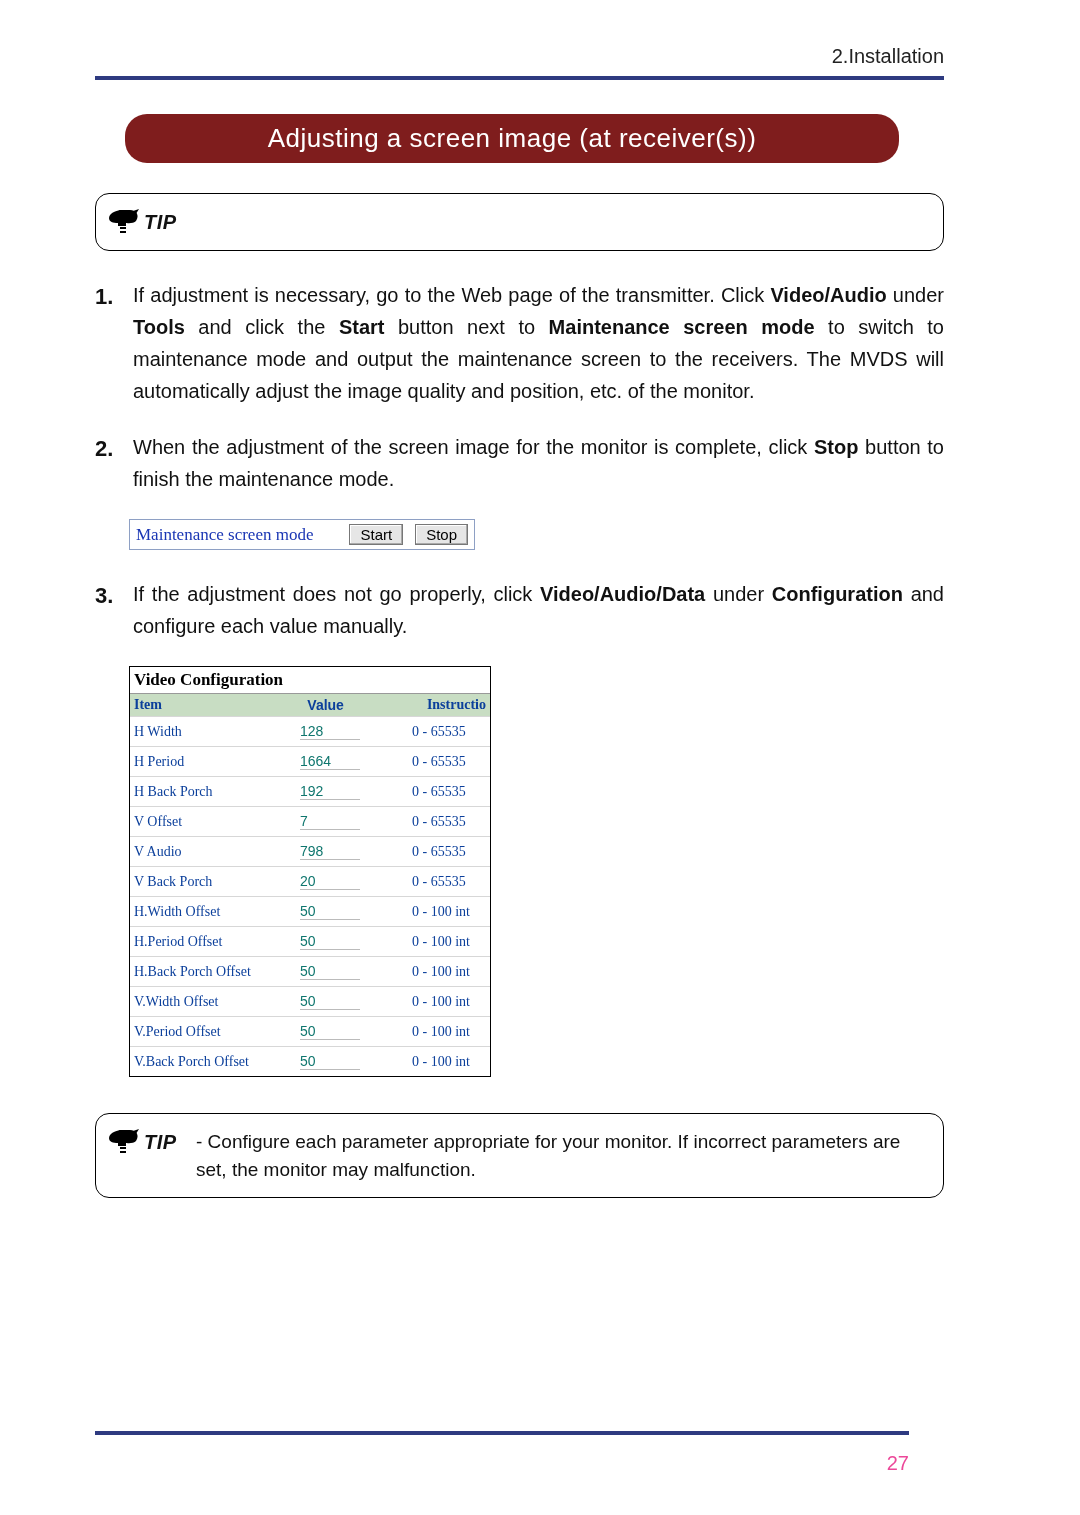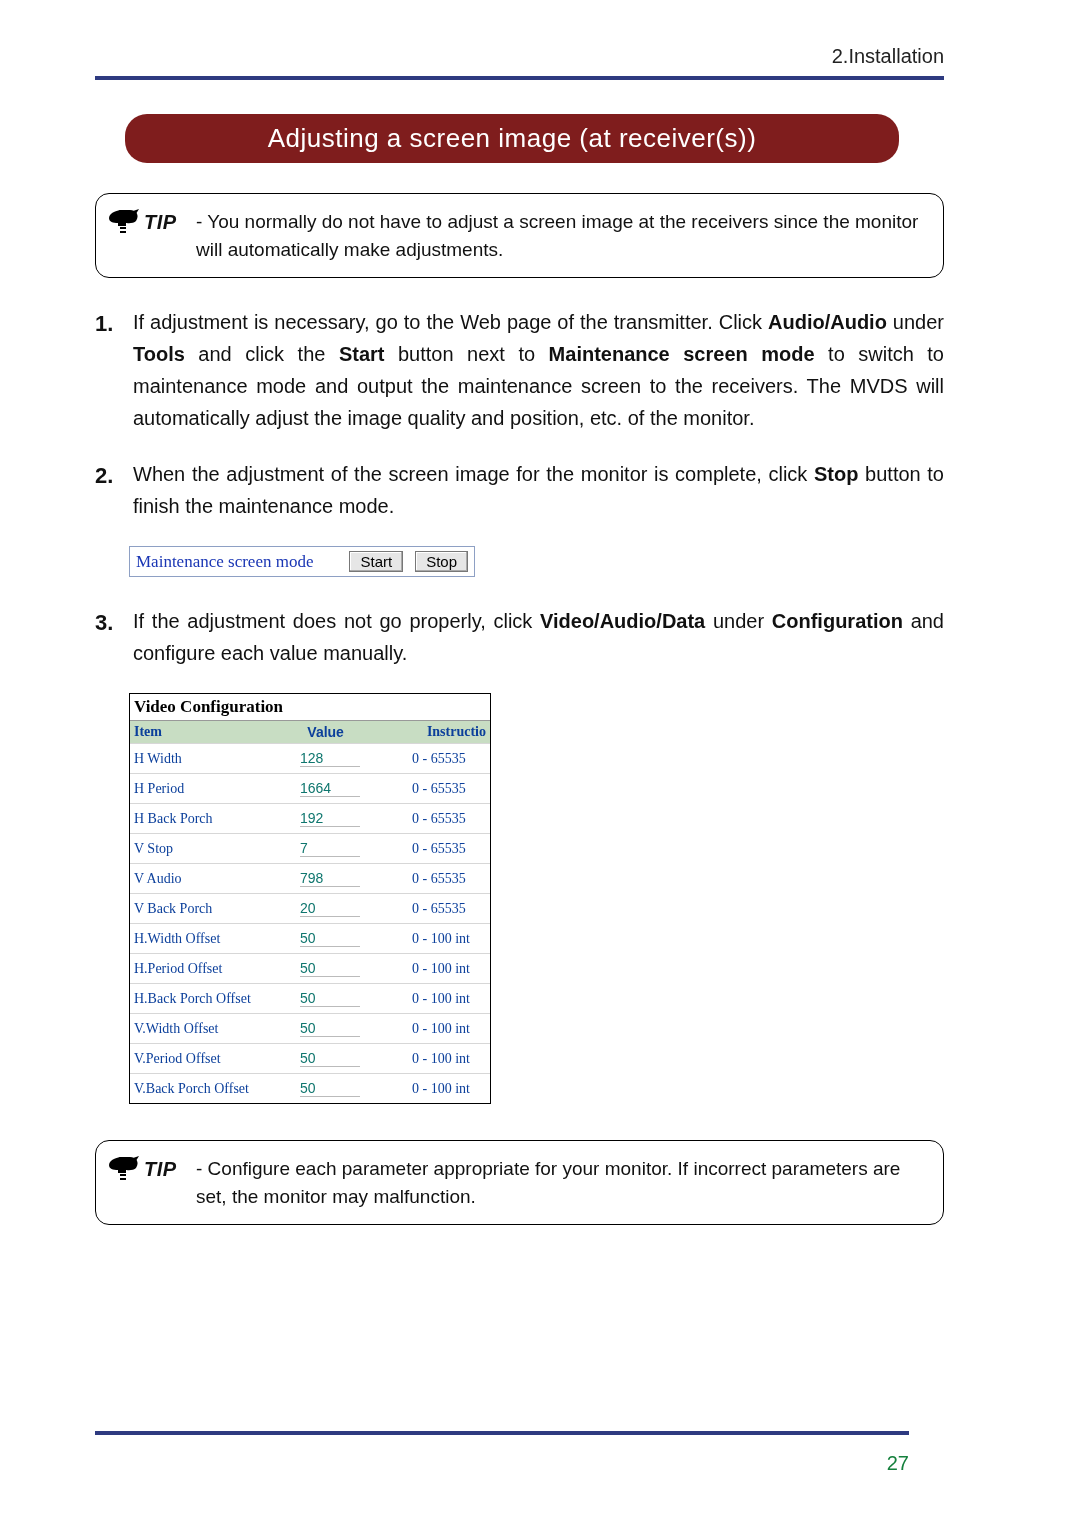--- a/index.html
+++ b/index.html
@@ -177,21 +177,21 @@
     right: 95px;
     bottom: 72px;
     border: none;
     border-top: 4px solid #2e3a80;
   }
   .page-num {
     position: absolute;
     right: 95px;
     bottom: 40px;
     font-size: 20px;
-    color: #15803d;
+    color: #ec4899;
   }
 </style>
 </head>
 <body>
 
 <div class="page">
 
   <div class="breadcrumb">2.Installation</div>
   <hr class="hr-under-bc">
 
@@ -202,28 +202,27 @@
       <span class="tip-icon">
         <svg viewBox="0 0 36 28" width="36" height="28">
           <path d="M3 10 C3 4 14 2 14 2 L24 2 C30 2 34 7 30 13 C28 16 20 15 20 15 L20 18 L12 18 L12 15 C7 15 3 14 3 10 Z" fill="#000"></path>
           <rect x="14" y="19" width="6" height="2" fill="#000"></rect>
           <rect x="14" y="23" width="6" height="2" fill="#000"></rect>
           <path d="M24 4 L33 1 L28 9 Z" fill="#000"></path>
         </svg>
       </span>
       <span class="tip-label">TIP</span>
     </div>
-    <div class="tip-body tip-dash">You normally do not have to adjust a screen image at the receivers since the monitor will automatically make adjustments.</div>
   </div>
 
   <div class="steps">
 
     <div class="step">
       <div class="step-num">1.</div>
-      <div class="step-body">If adjustment is necessary, go to the Web page of the transmitter. Click <b>Audio/Audio</b> under <b>Tools</b> and click the <b>Start</b> button next to <b>Maintenance screen mode</b> to switch to maintenance mode and output the maintenance screen to the receivers. The MVDS will automatically adjust the image quality and position, etc. of the monitor.</div>
+      <div class="step-body">If adjustment is necessary, go to the Web page of the transmitter. Click <b>Video/Audio</b> under <b>Tools</b> and click the <b>Start</b> button next to <b>Maintenance screen mode</b> to switch to maintenance mode and output the maintenance screen to the receivers. The MVDS will automatically adjust the image quality and position, etc. of the monitor.</div>
     </div>
 
     <div class="step">
       <div class="step-num">2.</div>
       <div class="step-body">When the adjustment of the screen image for the monitor is complete, click <b>Stop</b> button to finish the maintenance mode.</div>
     </div>
 
     <div class="maint-snippet">
       <span class="maint-label">Maintenance screen mode</span>
       <button class="maint-btn">Start</button>
@@ -252,21 +251,21 @@
             <div class="vc-item">H Period</div>
             <div class="vc-value"><span class="vc-value-input">1664</span></div>
             <div class="vc-instr">0 - 65535</div>
           </div>
           <div class="vc-row">
             <div class="vc-item">H Back Porch</div>
             <div class="vc-value"><span class="vc-value-input">192</span></div>
             <div class="vc-instr">0 - 65535</div>
           </div>
           <div class="vc-row">
-            <div class="vc-item">V Stop</div>
+            <div class="vc-item">V Offset</div>
             <div class="vc-value"><span class="vc-value-input">7</span></div>
             <div class="vc-instr">0 - 65535</div>
           </div>
           <div class="vc-row">
             <div class="vc-item">V Audio</div>
             <div class="vc-value"><span class="vc-value-input">798</span></div>
             <div class="vc-instr">0 - 65535</div>
           </div>
           <div class="vc-row">
             <div class="vc-item">V Back Porch</div>

